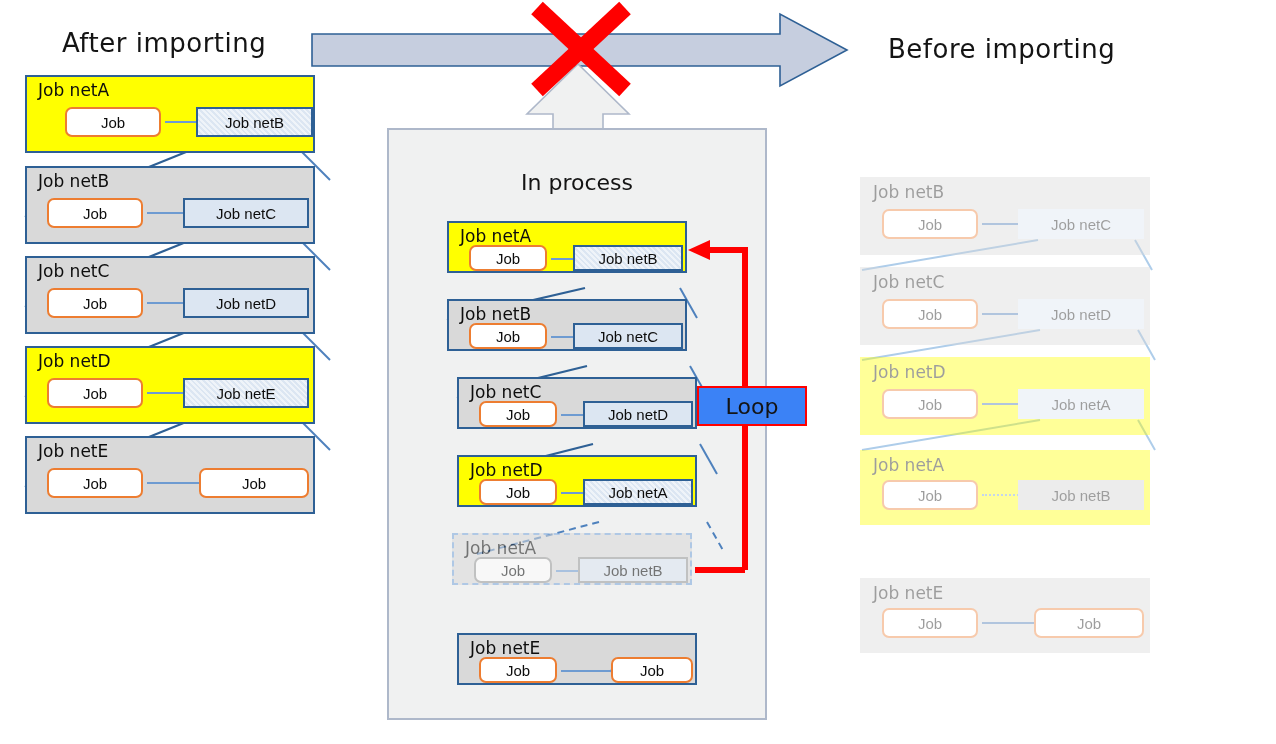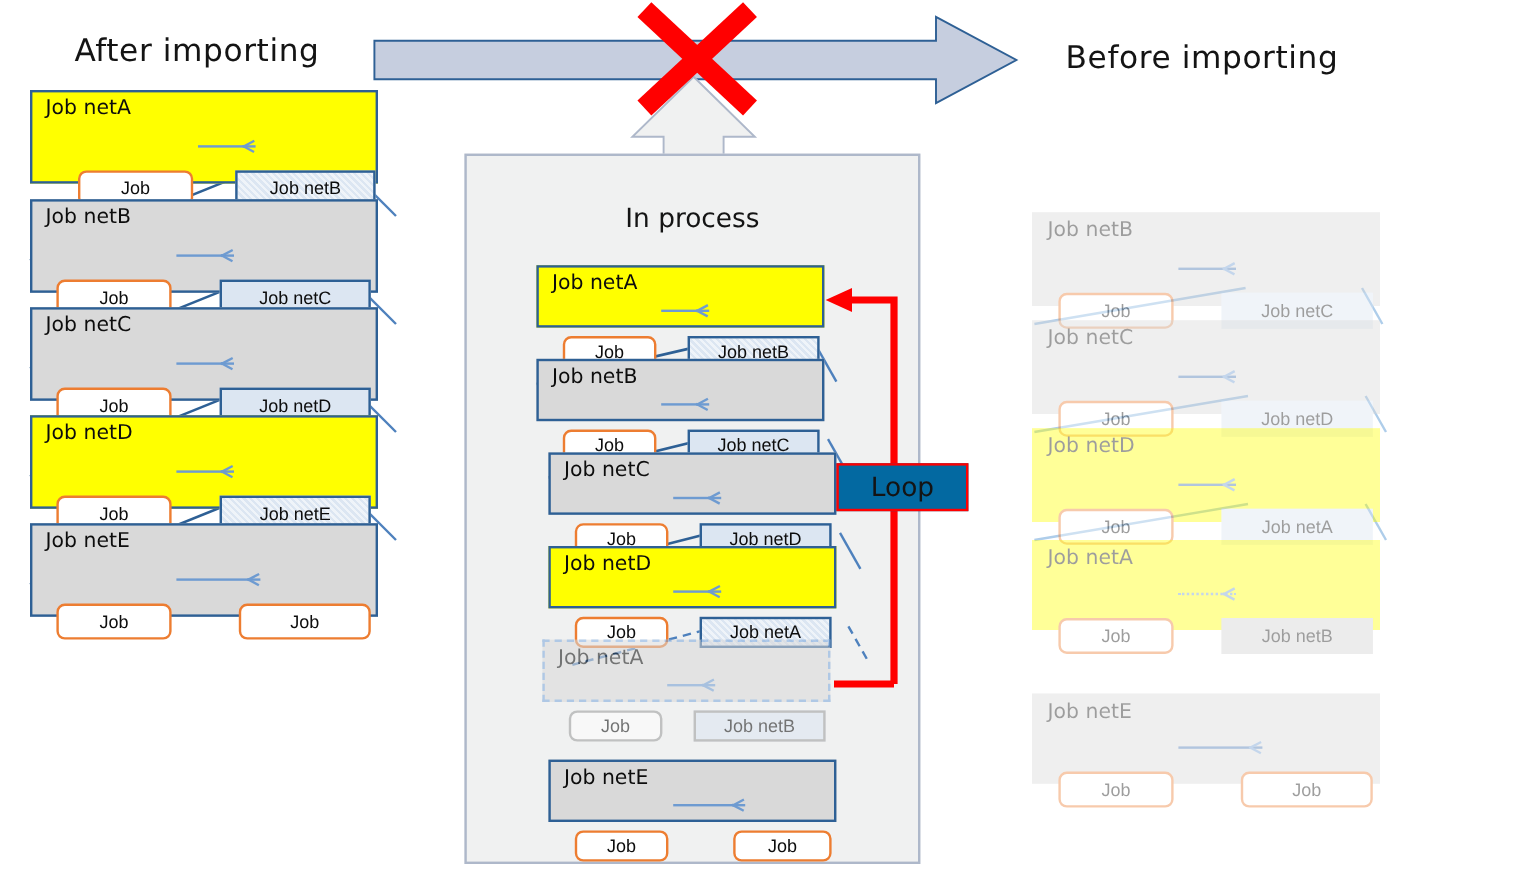--- a/index.html
+++ b/index.html
@@ -18,21 +18,21 @@
   
   .jn{position:absolute;box-sizing:border-box;border:2px solid #2E6095;}
   .jn.gray{background:#D9D9D9;}
   .jn.yellow{background:#FFFF00;}
   .jn-title{
     position:absolute;left:11px;top:3px;font-size:17px;color:#0d0d0d;
     font-family:"DejaVu Sans","Liberation Sans",sans-serif;white-space:nowrap;
   }
   .jbox{
     position:absolute;box-sizing:border-box;display:flex;align-items:center;
-    justify-content:center;font-size:15px;color:#0d0d0d;white-space:nowrap;margin-top:35px;
+    justify-content:center;font-size:15px;color:#0d0d0d;white-space:nowrap;
   }
   .jbox.job{
     background:#ffffff;border:2px solid #ED7D31;border-radius:7px;
   }
   .jbox.ref{
     background:#DCE6F2;border:2px solid #2E6095;
     background-image:repeating-linear-gradient(45deg,rgba(255,255,255,.55) 0 2px,rgba(255,255,255,0) 2px 4px);
   }
   .jbox.ref.plain{background:#DCE6F2;background-image:none;}
 
@@ -56,21 +56,21 @@
   }
   #process-title{
     position:absolute;left:0;top:40px;width:100%;text-align:center;
     font-size:22px;color:#141414;
     font-family:"DejaVu Sans","Liberation Sans",sans-serif;
   }
 
   
   #loop-badge{
     position:absolute;left:697px;top:386px;width:110px;height:40px;
-    box-sizing:border-box;background:#0369a1;border:2px solid #FF0000;
+    box-sizing:border-box;background:#3b82f6;border:2px solid #FF0000;
     display:flex;align-items:center;justify-content:center;
     font-size:22px;color:#141414;
     font-family:"DejaVu Sans","Liberation Sans",sans-serif;
   }
 </style>
 </head>
 <body>
 
 <div class="sect-title" style="left:62px;top:28px;">After importing</div>
 <div class="sect-title" style="left:888px;top:34px;">Before importing</div>

